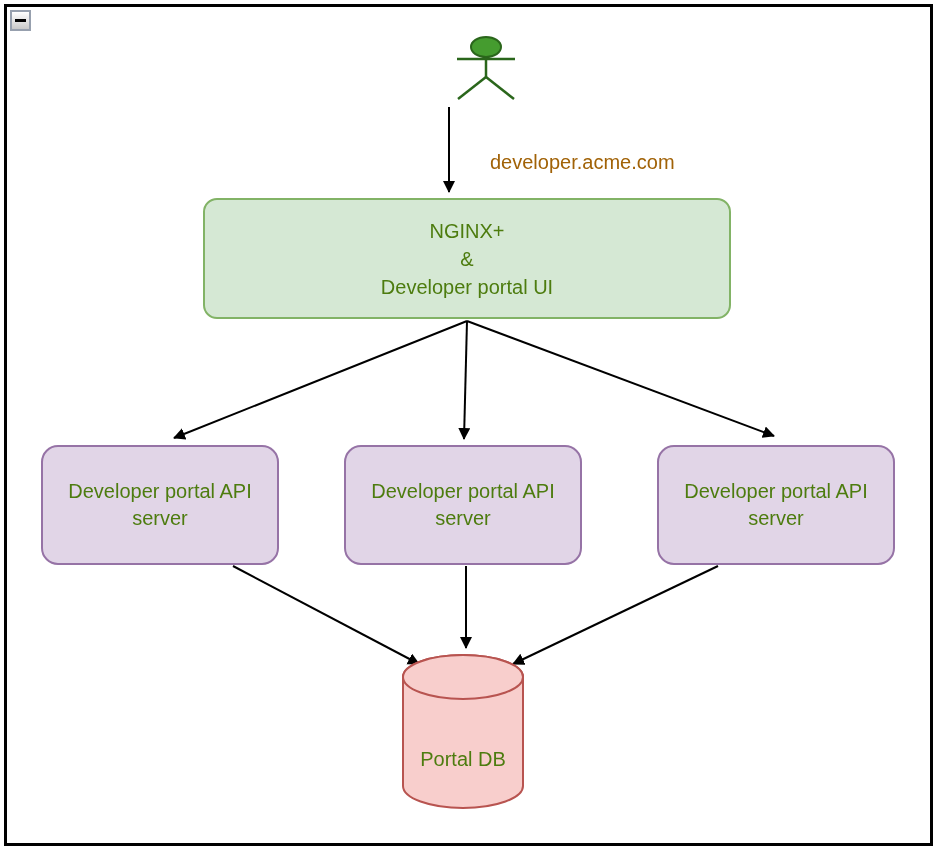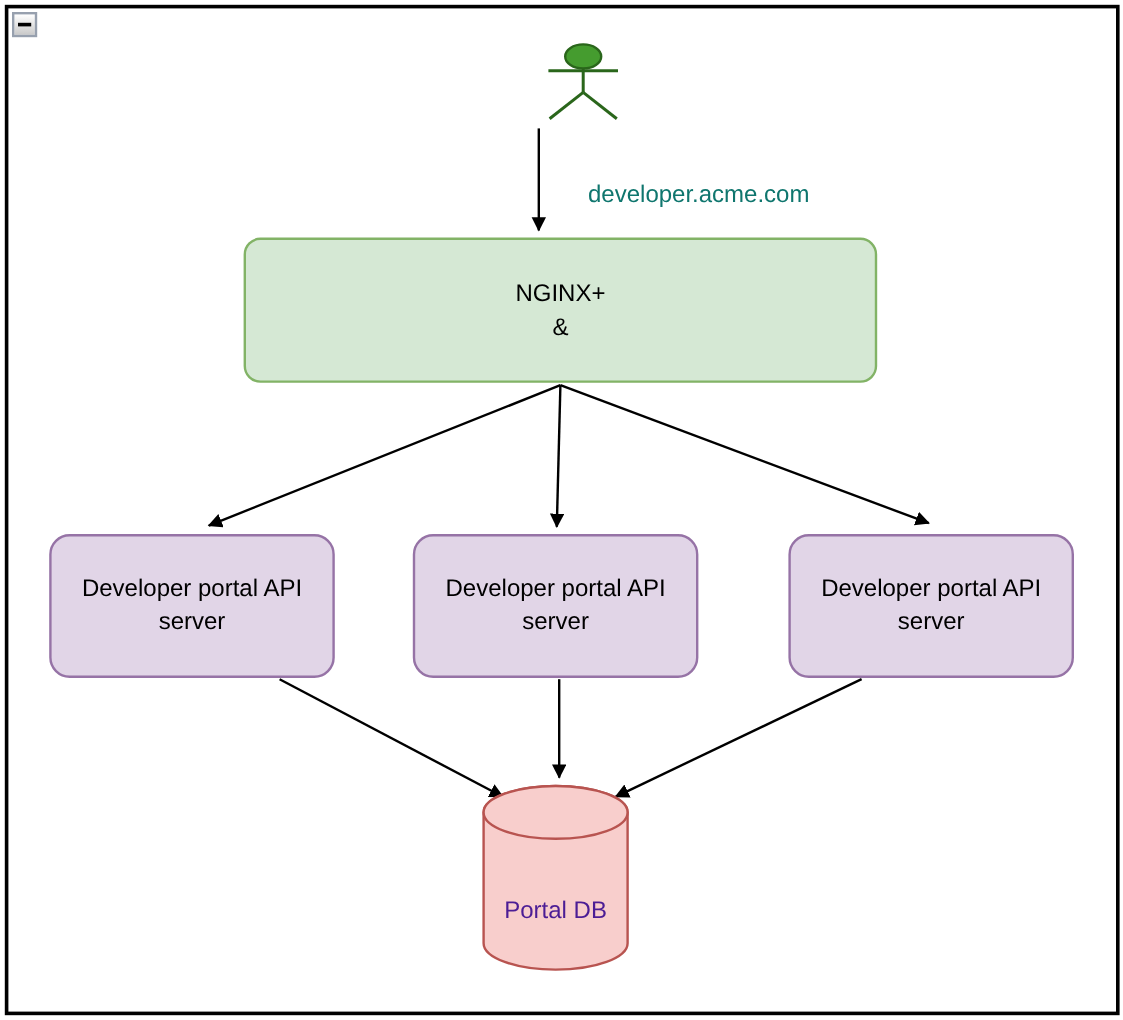--- a/index.html
+++ b/index.html
@@ -53,21 +53,21 @@
   .node {
     position: absolute;
     box-sizing: border-box;
     display: flex;
     flex-direction: column;
     align-items: center;
     justify-content: center;
     text-align: center;
     font-size: 20px;
     line-height: 28px;
-    color: #000000;
+    color: #4d7c0f;
   }
   .node.gateway {
     left: 203px;
     top: 198px;
     width: 528px;
     height: 121px;
     background: #d5e8d4;
     border: 2px solid #82b366;
     border-radius: 14px;
   }
@@ -81,34 +81,34 @@
     padding: 16px 12px;
     line-height: 27px;
   }
   .node.api.pos-left   { left: 41px; }
   .node.api.pos-mid    { left: 344px; }
   .node.api.pos-right  { left: 657px; }
   .edge-label {
     position: absolute;
     font-size: 20px;
     line-height: 24px;
-    color: #0f766e;
+    color: #a16207;
     white-space: nowrap;
   }
   .edge-label.domain  { left: 490px; top: 150px; }
   .edge-label.routing { left: 625px; top: 340px; }
   .db-label {
     position: absolute;
     left: 393px;
     top: 746px;
     width: 140px;
     text-align: center;
     font-size: 20px;
     line-height: 26px;
-    color: #4c1d95;
+    color: #4d7c0f;
   }
 </style>
 </head>
 <body>
 
 <div id="stage">
 
   <div class="frame"></div>
 
   <button class="collapse-btn">
@@ -142,20 +142,21 @@
 
     <g fill="#f8cecc" stroke="#b85450" stroke-width="2">
       <path d="M403,677 A60,22 0 0 1 523,677 L523,786 A60,22 0 0 1 403,786 Z"></path>
       <ellipse cx="463" cy="677" rx="60" ry="22"></ellipse>
     </g>
   </svg>
 
   <div class="node gateway">
     <div>NGINX+</div>
     <div>&amp;</div>
+    <div>Developer portal UI</div>
   </div>
 
   <div class="node api pos-left">
     <span>Developer portal API server</span>
   </div>
   <div class="node api pos-mid">
     <span>Developer portal API server</span>
   </div>
   <div class="node api pos-right">
     <span>Developer portal API server</span>

